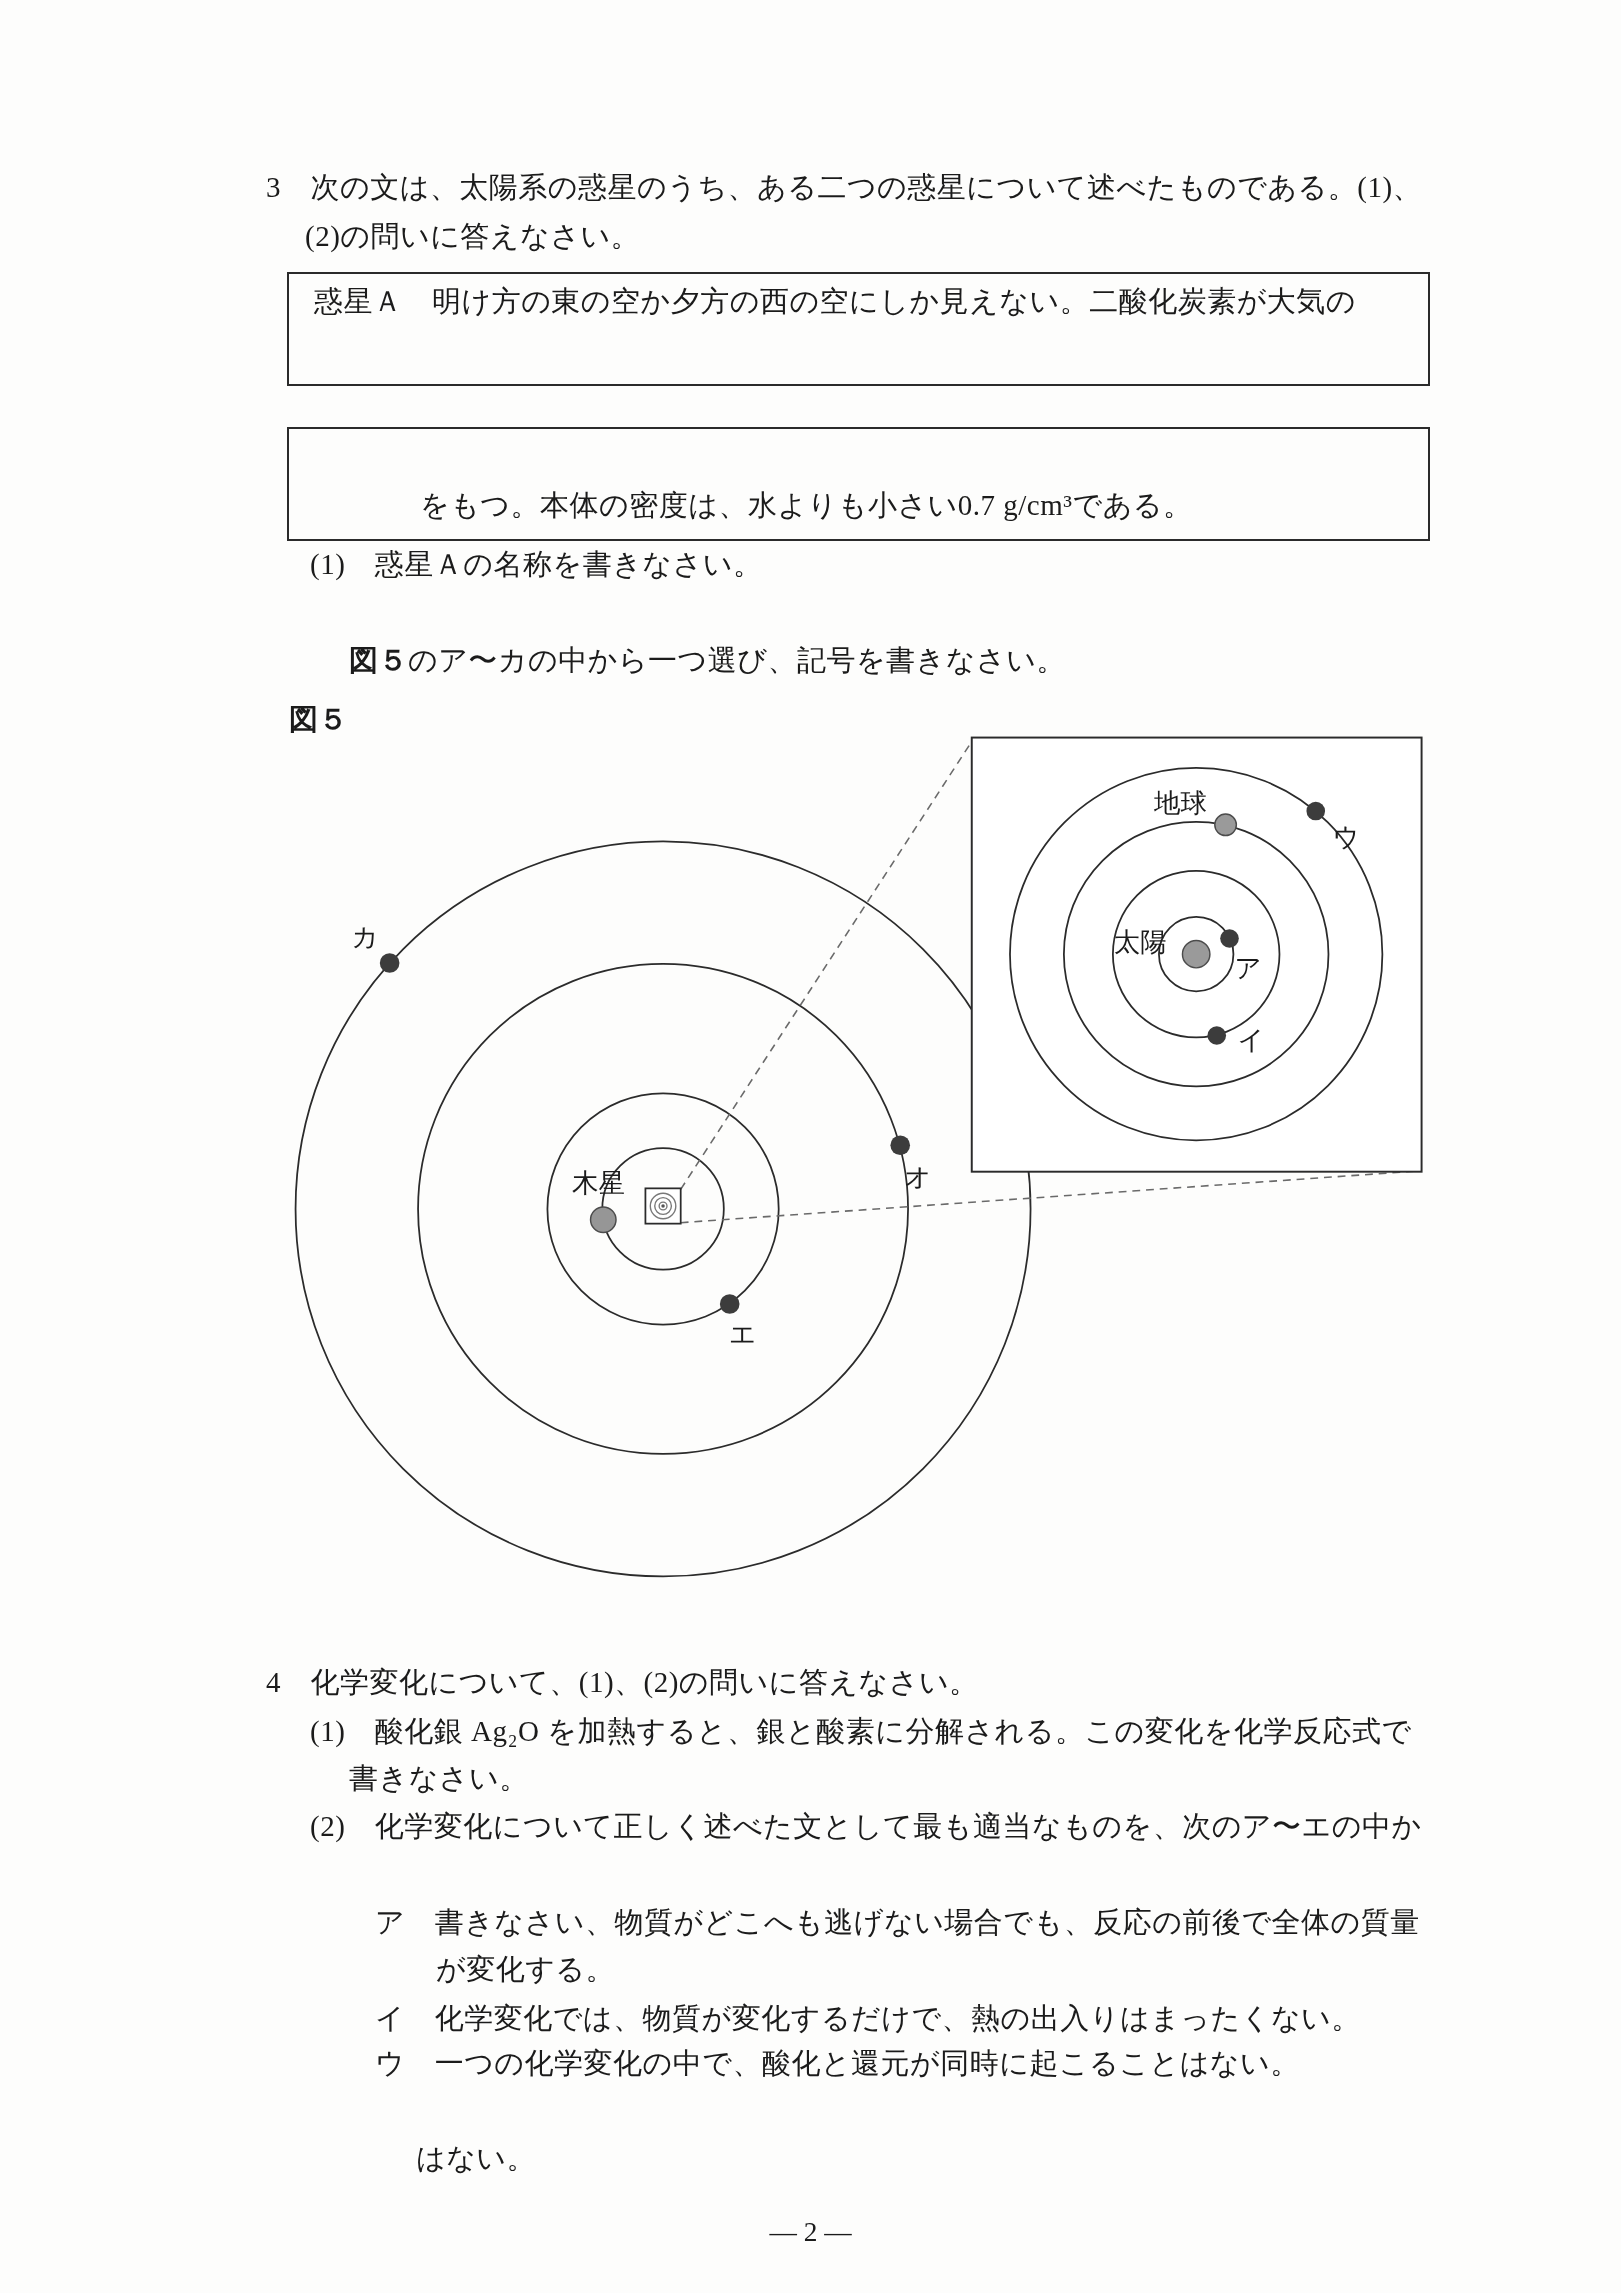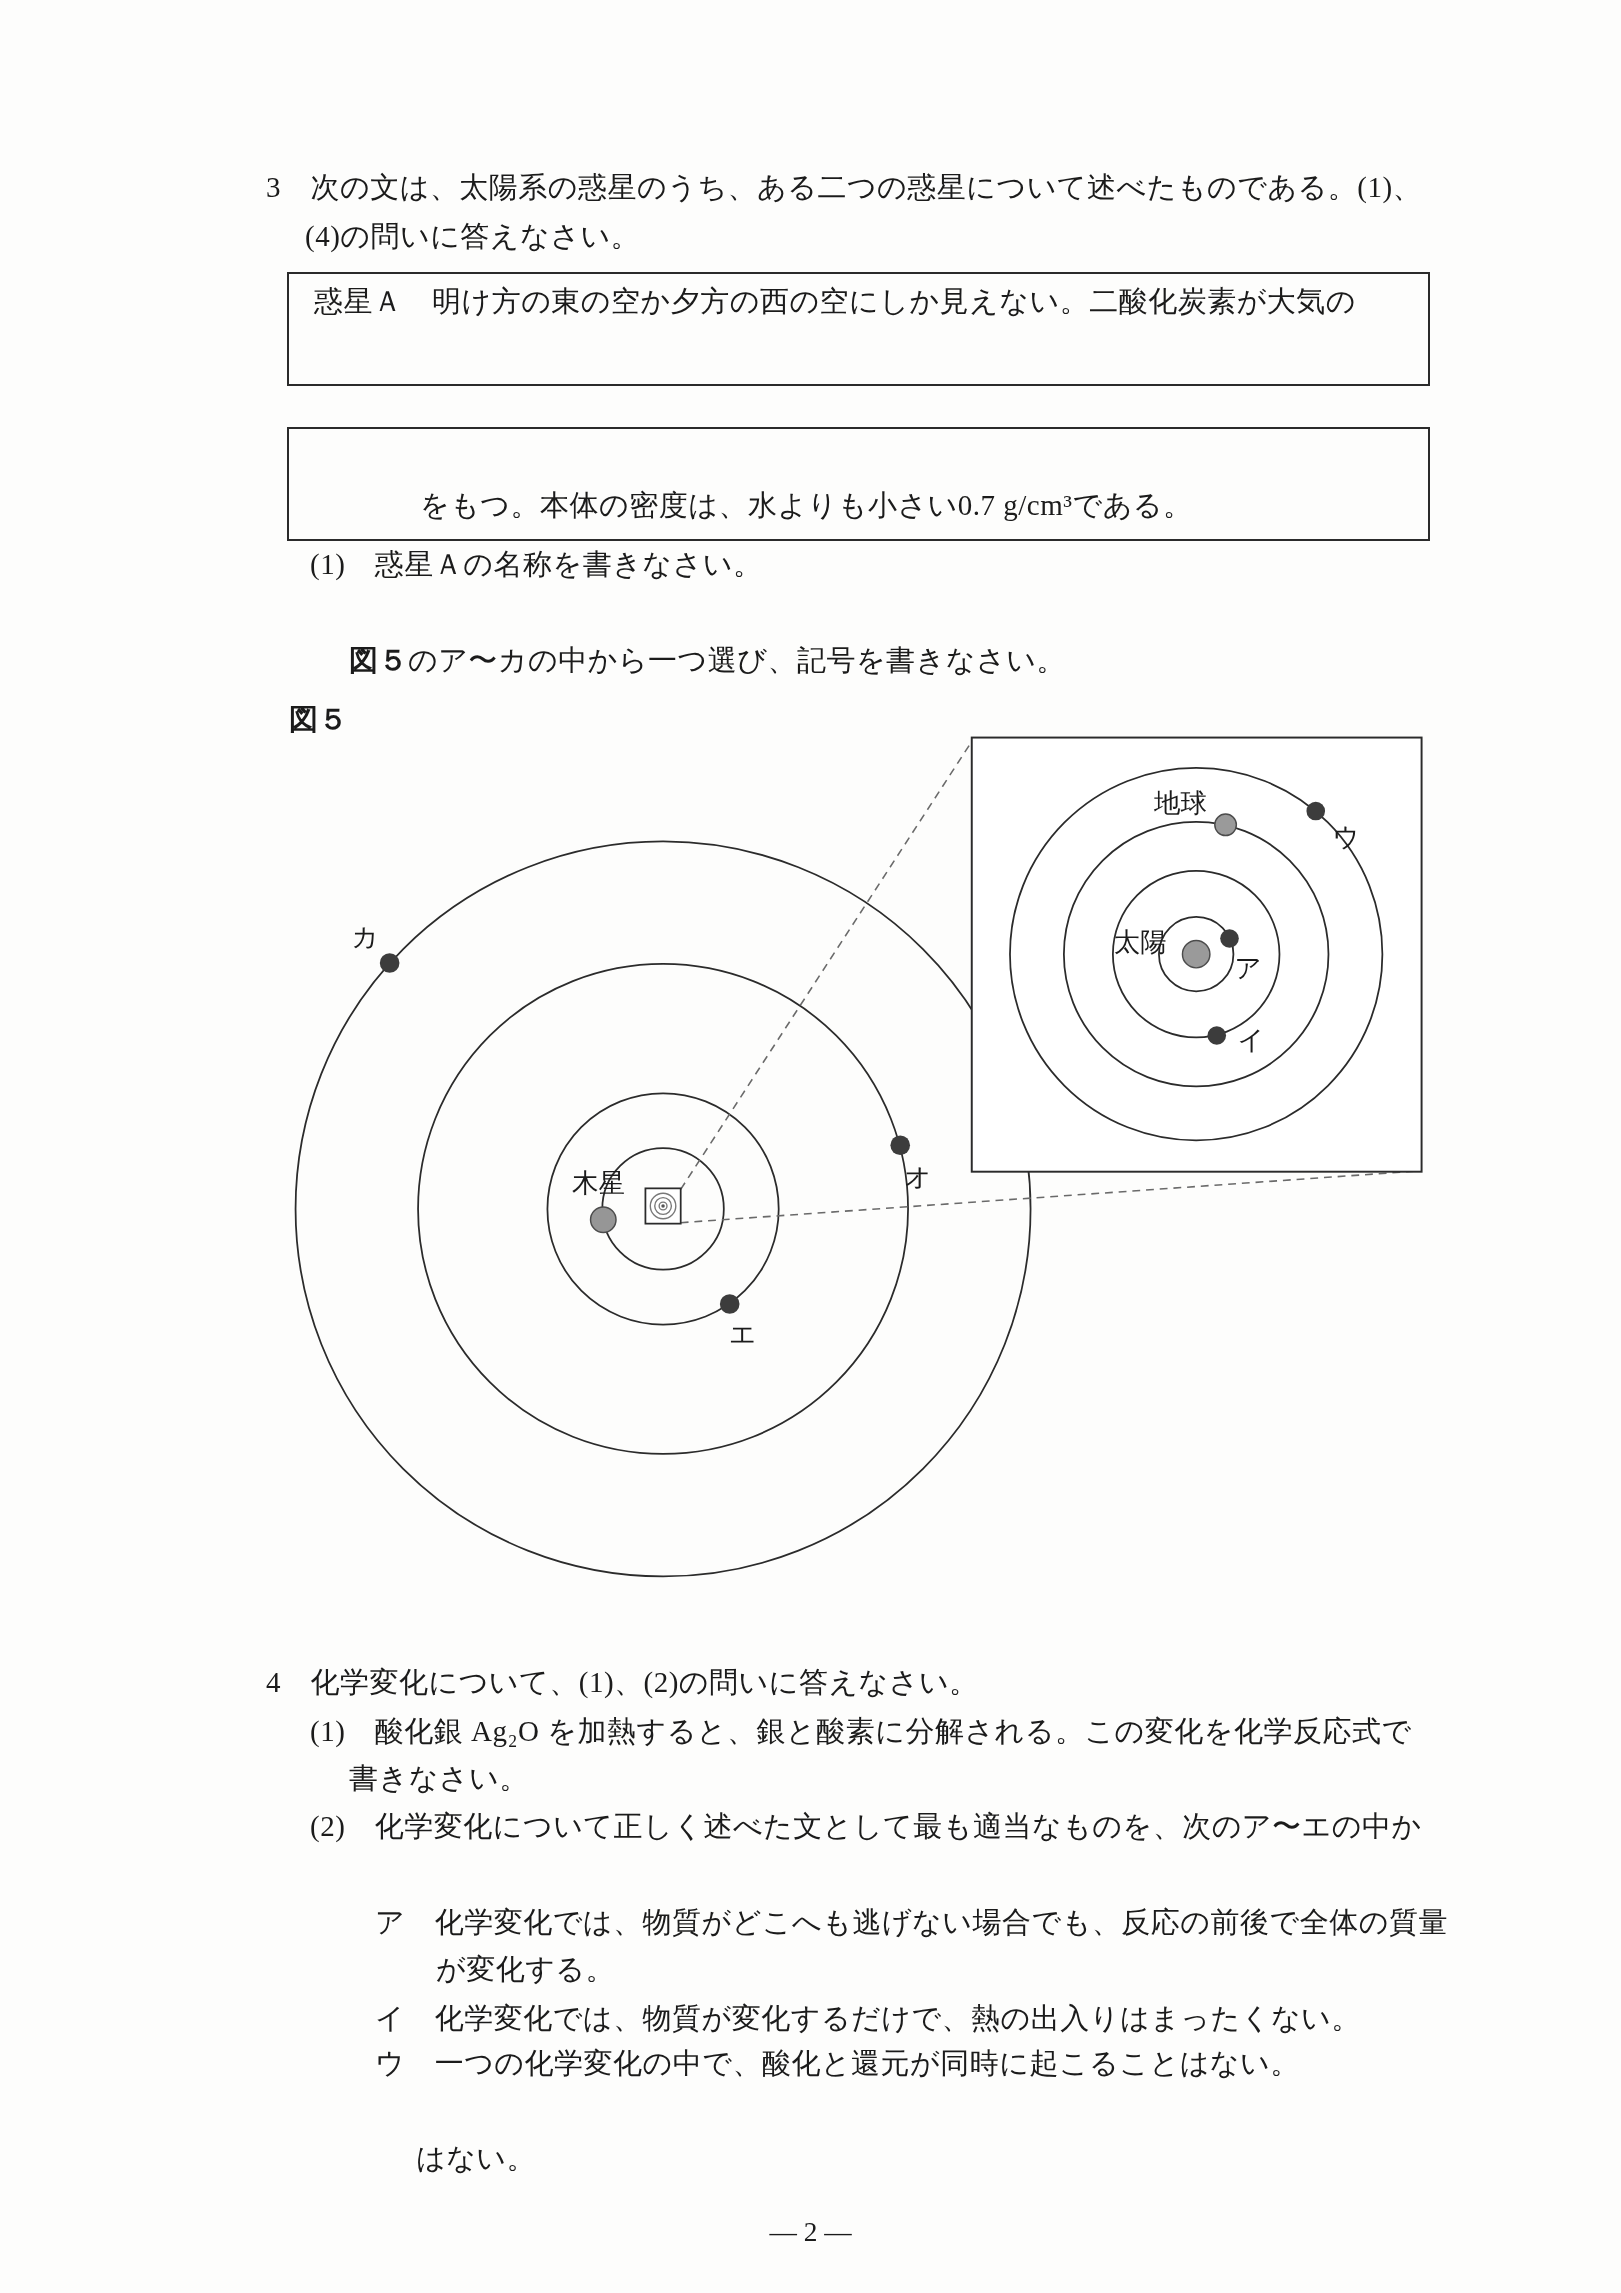--- a/index.html
+++ b/index.html
@@ -43,21 +43,21 @@
     font-size:27px;
     fill:#1b1b1b;
   }
 </style>
 </head>
 <body>
 
 <div class="page">
 
   <div class="ln" style="left:266px; top:168px">3　次の文は、太陽系の惑星のうち、ある二つの惑星について述べたものである。(1)、</div>
-  <div class="ln" style="left:305px; top:217px">(4)の問いに答えなさい。</div>
+  <div class="ln" style="left:305px; top:217px">(2)の問いに答えなさい。</div>
 
   <div class="box" style="left:287px; top:272px; width:1143px; height:114px"></div>
   <div class="ln" style="left:314px; top:282px">惑星Ａ　明け方の東の空か夕方の西の空にしか見えない。二酸化炭素が大気の</div>
 
   <div class="box" style="left:287px; top:427px; width:1143px; height:114px"></div>
   <div class="ln" style="left:420px; top:486px">をもつ。本体の密度は、水よりも小さい0.7 g/cm³である。</div>
 
   <div class="ln" style="left:310px; top:545px">(1)　惑星Ａの名称を書きなさい。</div>
 
   <div class="ln" style="left:349px; top:641px"><span class="fig-ref">図５</span><span>のア〜カの中から一つ選び、記号を書きなさい。</span></div>
@@ -122,21 +122,21 @@
     <text x="1094" y="133" text-anchor="middle">ウ</text>
   </svg>
 
   <div class="ln" style="left:266px; top:1663px">4　化学変化について、(1)、(2)の問いに答えなさい。</div>
 
   <div class="ln" style="left:310px; top:1712px">(1)　酸化銀 Ag₂O を加熱すると、銀と酸素に分解される。この変化を化学反応式で</div>
   <div class="ln" style="left:349px; top:1759px">書きなさい。</div>
 
   <div class="ln" style="left:310px; top:1807px">(2)　化学変化について正しく述べた文として最も適当なものを、次のア〜エの中か</div>
 
-  <div class="ln" style="left:375px; top:1903px">ア　化学変化では、物質がどこへも逃げない場合でも、反応の前後で全体の質量</div>
+  <div class="ln" style="left:375px; top:1903px">ア　書きなさい、物質がどこへも逃げない場合でも、反応の前後で全体の質量</div>
   <div class="ln" style="left:436px; top:1950px">が変化する。</div>
   <div class="ln" style="left:375px; top:2044px">ウ　一つの化学変化の中で、酸化と還元が同時に起こることはない。</div>
   <div class="ln" style="left:375px; top:1999px">イ　化学変化では、物質が変化するだけで、熱の出入りはまったくない。</div>
   <div class="ln" style="left:416px; top:2139px">はない。</div>
 
   <div class="pagenum" style="top:2217px">— 2 —</div>
 
 </div>
 
 

